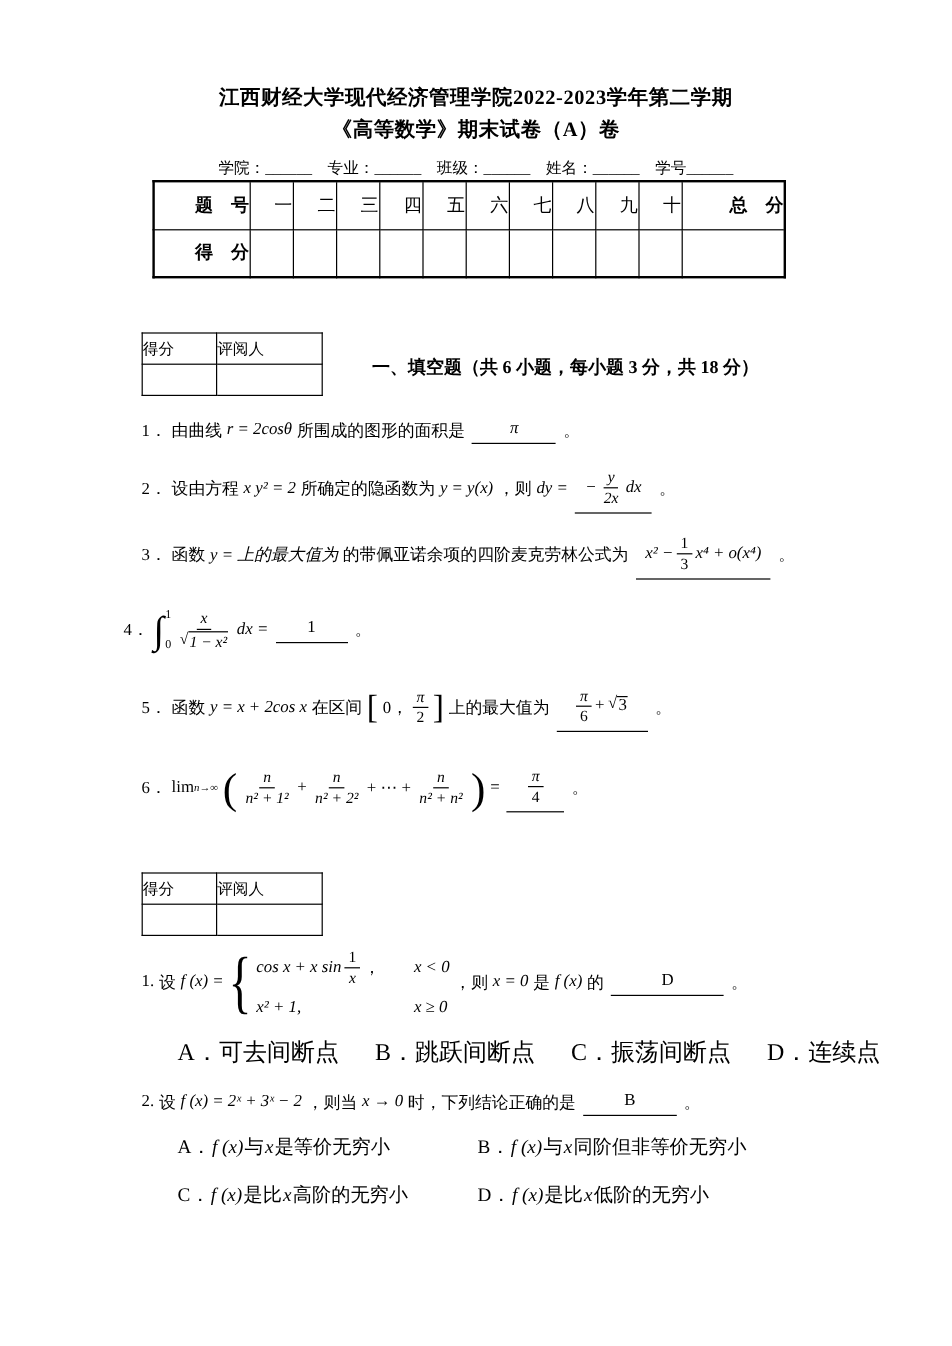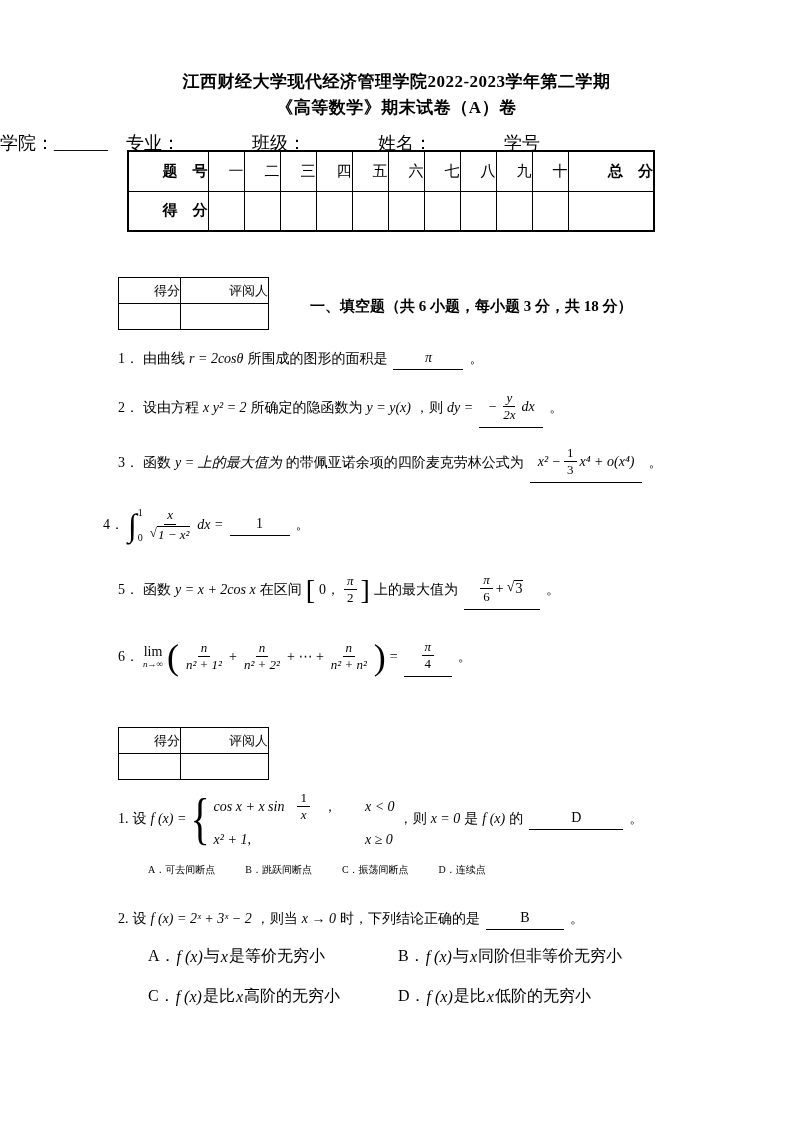--- a/index.html
+++ b/index.html
@@ -1,52 +1,52 @@
 <!DOCTYPE html>
 <html><head>
 <meta charset="utf-8">
 <style>
   *{margin:0;padding:0;box-sizing:border-box}
   html,body{width:793px;height:1122px}
   body{background:#fff;color:#000;font-family:"Liberation Serif","DejaVu Serif",serif}
   .page{position:relative;width:793px;height:1122px;background:#fff;overflow:hidden}
   .abs{position:absolute}
   .title{left:0;width:100%;text-align:center;font-weight:700;font-size:17px;letter-spacing:.5px}
-  .info{left:0;width:100%;font-size:18px}
+  .info{left:0;width:100%;text-align:center;font-size:13px}
   table{border-collapse:collapse}
   .score{border:2px solid #000}
   .score td{border:1.5px solid #000;height:40px;text-align:right;font-size:15px}
   .grader{border:1.5px solid #000}
-  .grader td{border:1.5px solid #000;height:26px;text-align:right;font-size:13px;vertical-align:middle}
+  .grader td{border:1.5px solid #000;height:26px;text-align:left;font-size:13px;vertical-align:middle}
   .g1{width:62px}.g2{width:88px}
   .bold{font-weight:700}
   .heading{font-size:15px;font-weight:700}
   .row{display:flex;align-items:center;gap:4px;font-size:14px;white-space:nowrap}
   .m{font-style:italic}
   .frac{display:inline-flex;flex-direction:column;align-items:center;line-height:1.25;font-size:13px}
   .fn{display:block;padding:0 3px;border-bottom:1px solid #000;text-align:center}
   .fd{display:block;padding:0 3px;text-align:left}
   .ans{display:inline-flex;align-items:center;justify-content:center;gap:3px;border-bottom:1.3px solid #000;min-width:64px;padding:2px 8px 3px;margin:0 2px}
   .sqrt{display:inline-flex;align-items:flex-start}
   .sqg{font-style:normal;line-height:1}
   .sqb{border-top:1px solid #000;padding:0 1px}
   .int{display:inline-flex;align-items:center;gap:1px}
   .intg{font-size:32px;line-height:1;font-style:normal}
   .intl{display:inline-flex;flex-direction:column;justify-content:space-between;height:36px;font-size:10px}
-  .lim{display:inline-flex;flex-direction:column;align-items:center;line-height:1.1}
+  .lim{display:inline-flex;align-items:center;line-height:1.1}
   .limt{font-size:14px;font-style:normal}
   .limb{font-size:9px}
   .bigp{font-size:36px;line-height:1;font-weight:400}
   .bigb{font-size:28px;line-height:1}
   .brace{display:inline-block;font-size:40px;line-height:1;transform:scaleY(1.45);transform-origin:center}
   .cases{display:grid;grid-template-columns:auto auto;column-gap:28px;row-gap:8px;align-items:center;font-size:14px}
-  .cexpr{display:inline-flex;align-items:center;gap:13px}
+  .cexpr{display:inline-flex;align-items:center;gap:3px}
   .opt{display:inline-flex;align-items:center;gap:1px;width:250px}
   .optrow{display:flex;align-items:center}
-  .sopts{display:flex;gap:30px;font-size:10px}
+  .sopts{display:flex;gap:30px;font-size:20px}
 </style>
 </head>
 <body>
 
 <div class="page">
 
   <div class="abs title" style="top:70px">江西财经大学现代经济管理学院2022-2023学年第二学期</div>
   <div class="abs title" style="top:96px">《高等数学》期末试卷（A）卷</div>
   <div class="abs info" style="top:131px">学院：______　专业：______　班级：______　姓名：______　学号______</div>
 

